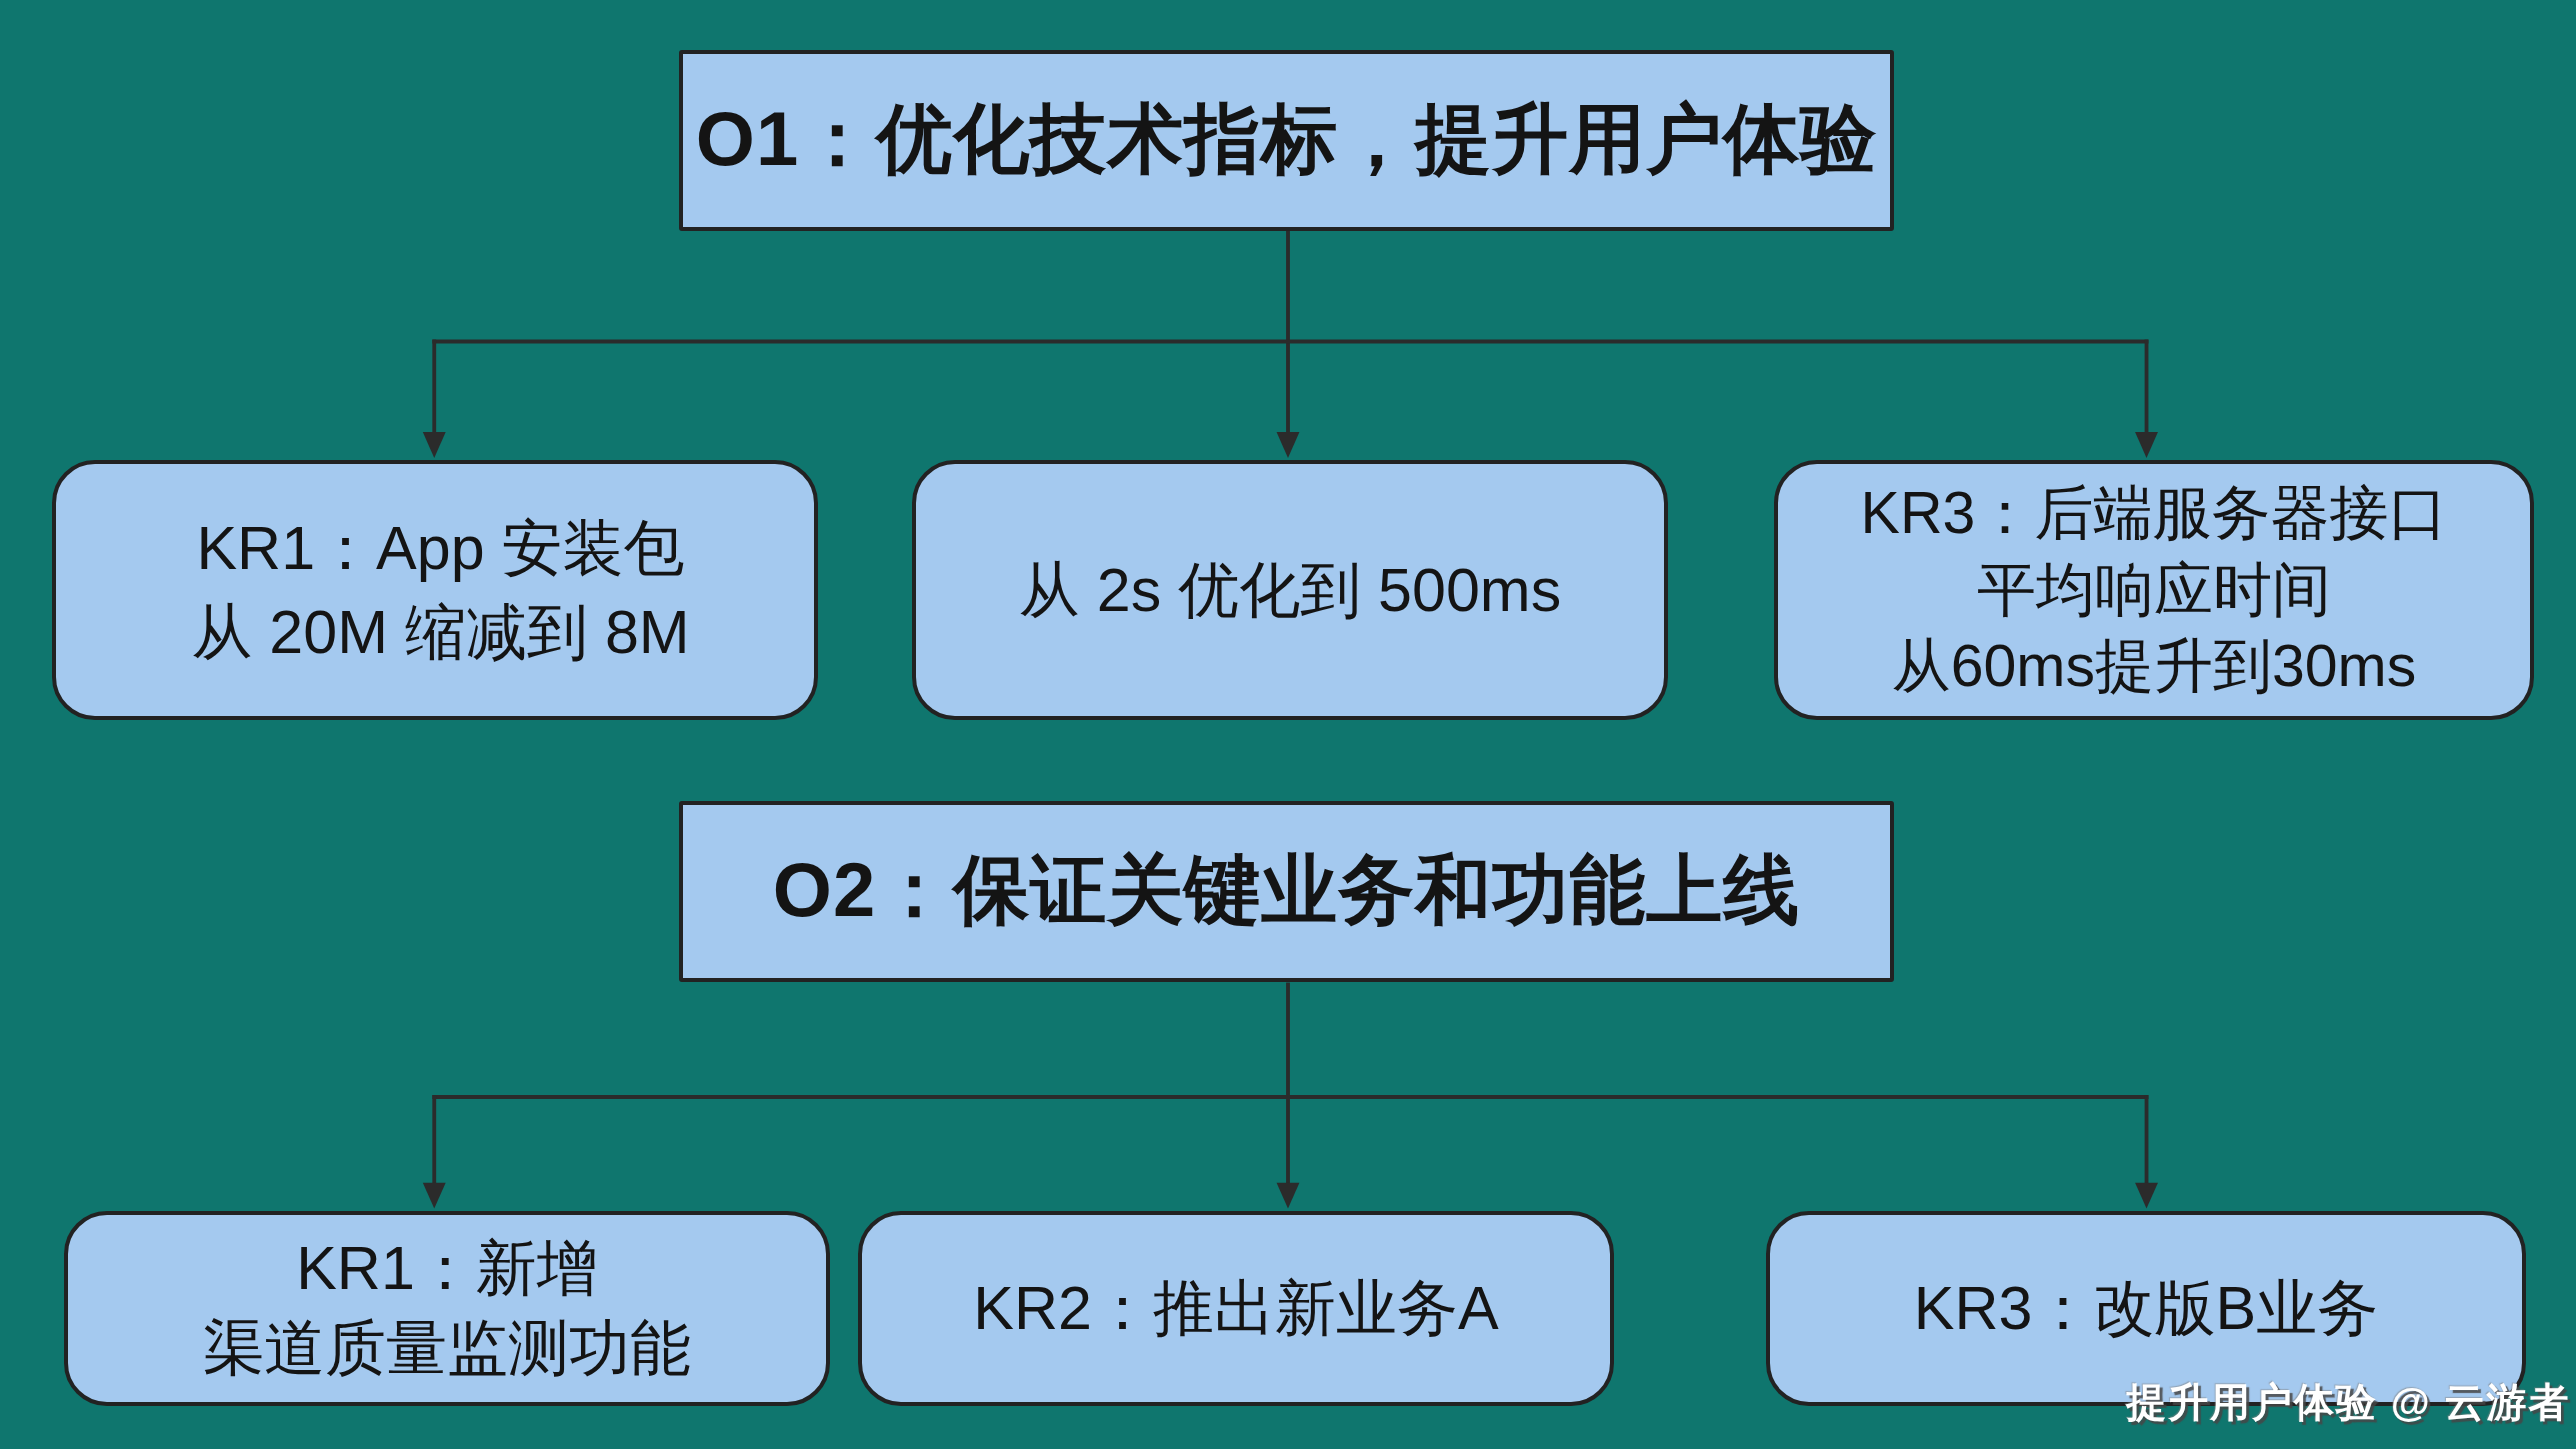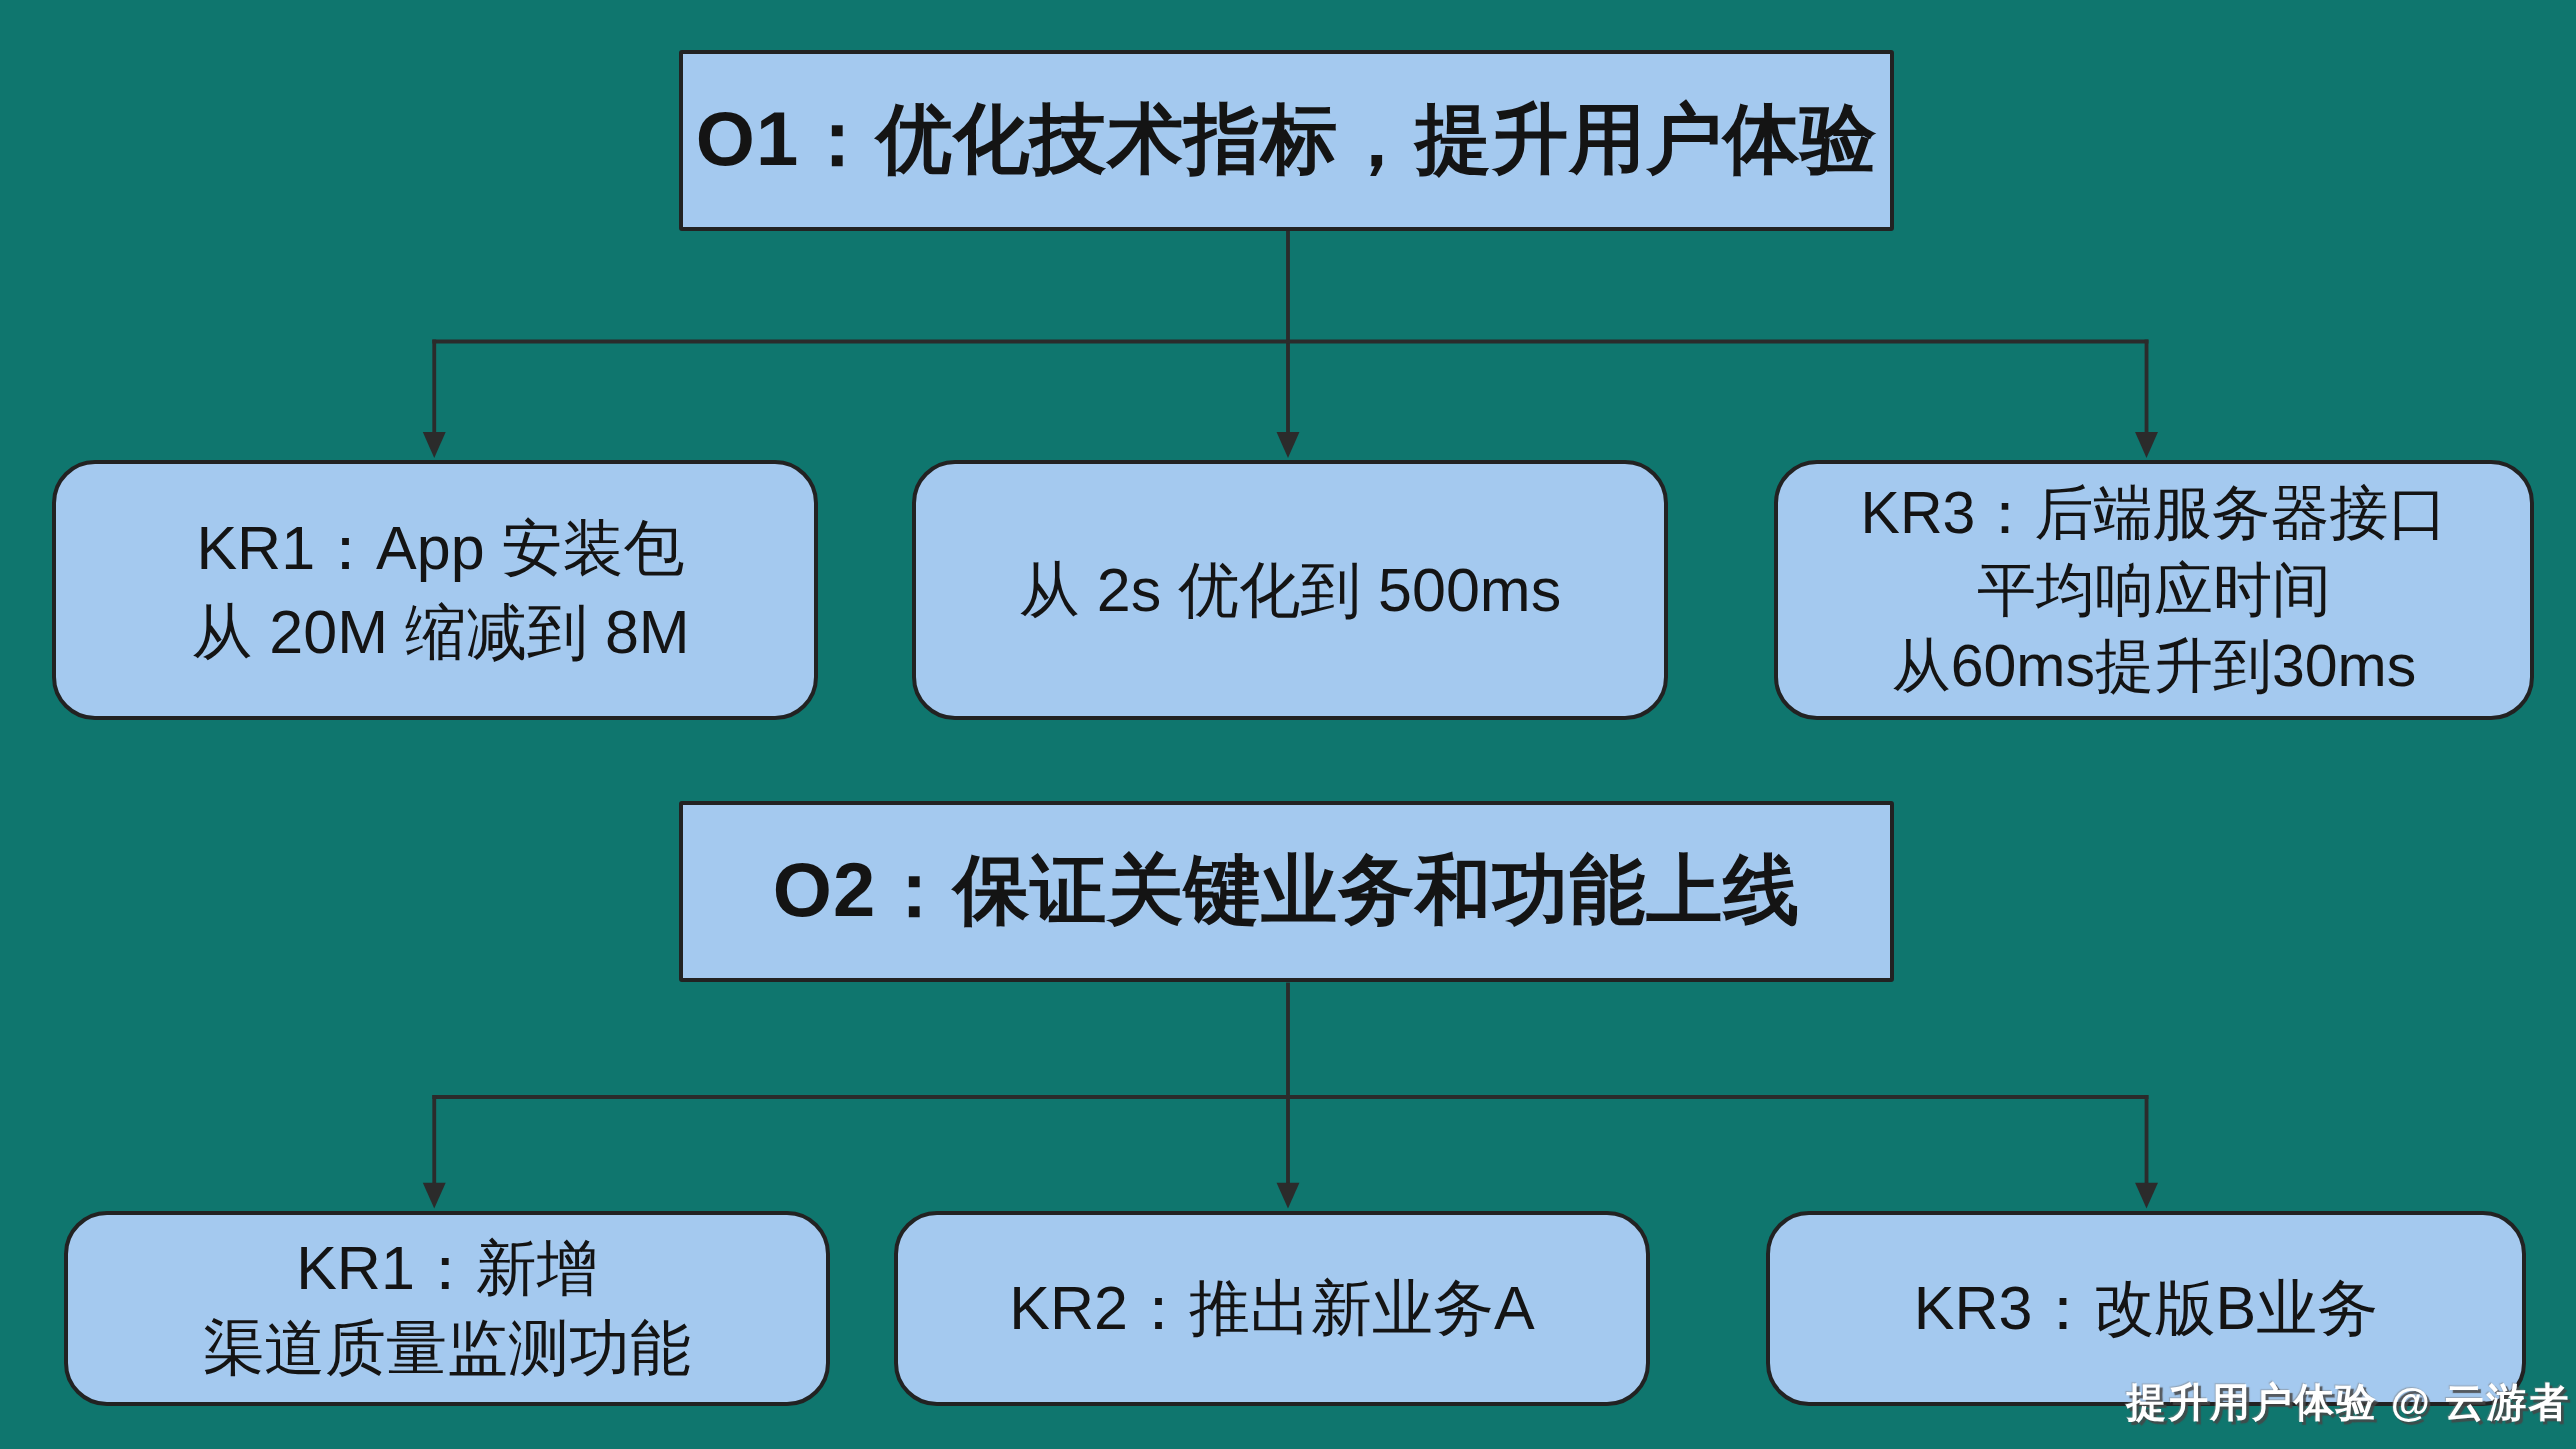--- a/index.html
+++ b/index.html
@@ -48,21 +48,21 @@
     font-size: 61px;
     font-weight: 400;
     color: #141414;
     text-align: center;
     line-height: 1.38;
   }
   #o1kr1 { left: 52px;   top: 460px;  width: 766px; height: 260px; padding-left: 11px; }
   #o1kr2 { left: 912px;  top: 460px;  width: 756px; height: 260px; }
   #o1kr3 { left: 1766px; top: 460px;  width: 760px; height: 260px; font-size: 59px; line-height: 1.3; margin-left: 8px; }
   #o2kr1 { left: 64px;   top: 1211px; width: 766px; height: 195px; line-height: 1.3; }
-  #o2kr2 { left: 894px;  top: 1211px; width: 756px; height: 195px; justify-content: center; }
+  #o2kr2 { left: 858px;  top: 1211px; width: 756px; height: 195px; justify-content: center; }
   #o2kr3 { left: 1766px; top: 1211px; width: 760px; height: 195px; }
   .watermark {
     position: absolute;
     right: 5.7px;
     bottom: 19px;
     font-size: 40px;
     font-weight: 700;
     color: #ffffff;
     text-shadow: 2.9px 2.9px 1px rgba(70,70,70,0.85), -1px -1px 1px rgba(130,130,130,0.5);
     letter-spacing: 1.9px;

